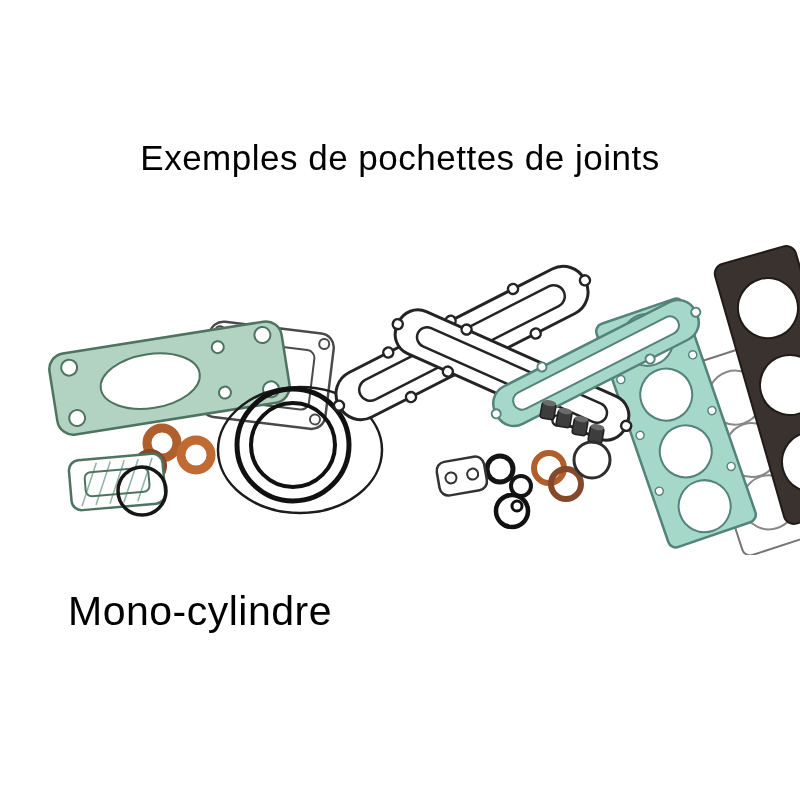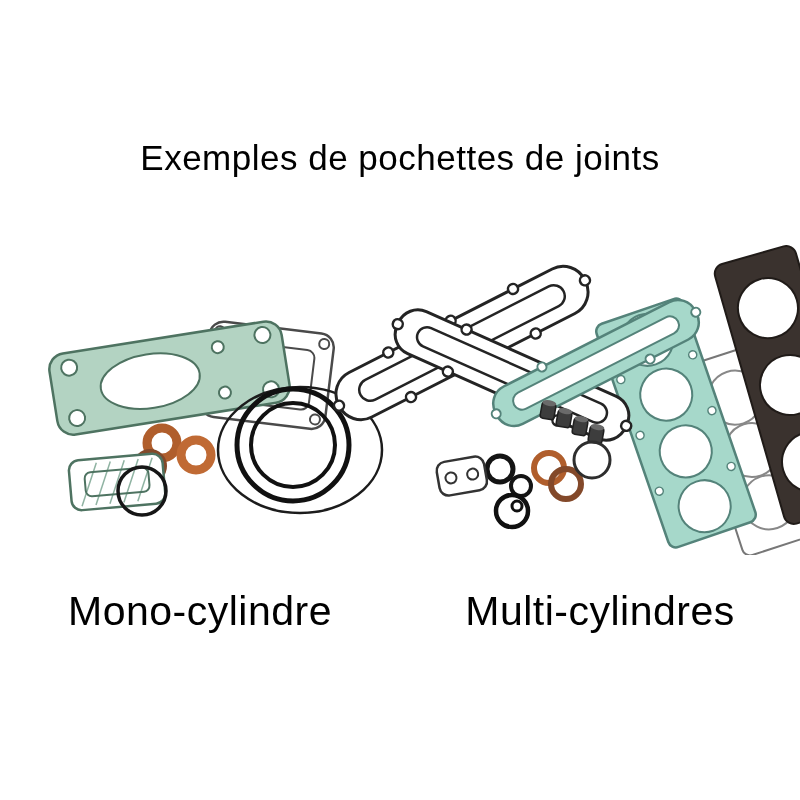--- a/index.html
+++ b/index.html
@@ -219,16 +219,15 @@
 
       <g>
         <circle cx="512" cy="266" r="16" fill="none" stroke="#101010" stroke-width="4.5"></circle>
         <circle cx="517" cy="261" r="5" fill="none" stroke="#101010" stroke-width="3"></circle>
       </g>
     </g>
   </svg>
 
   <div class="captions">
     <div class="caption">Mono-cylindre</div>
-    <div class="caption">Multi-cylindres</div>
   </div>
 
 </div>
 
 </body></html>

